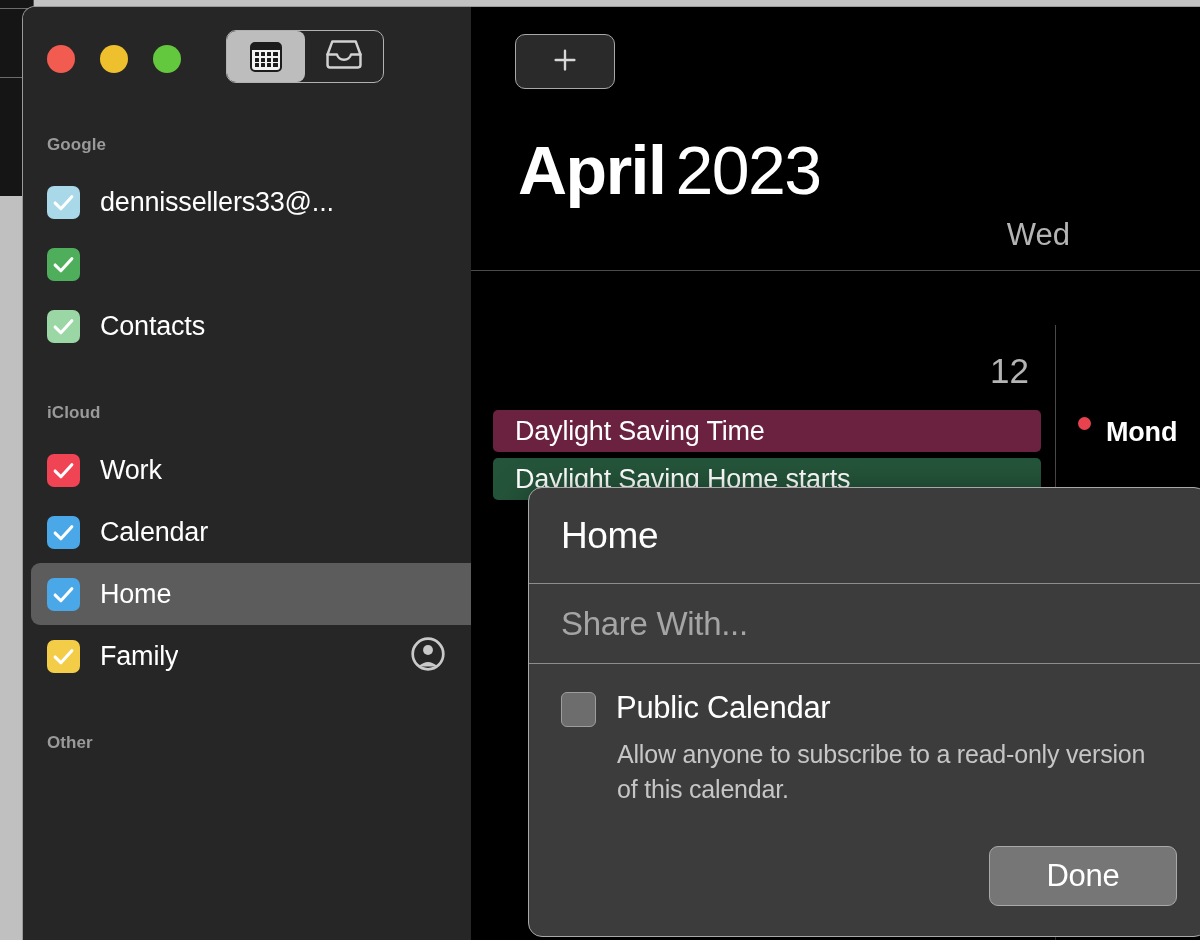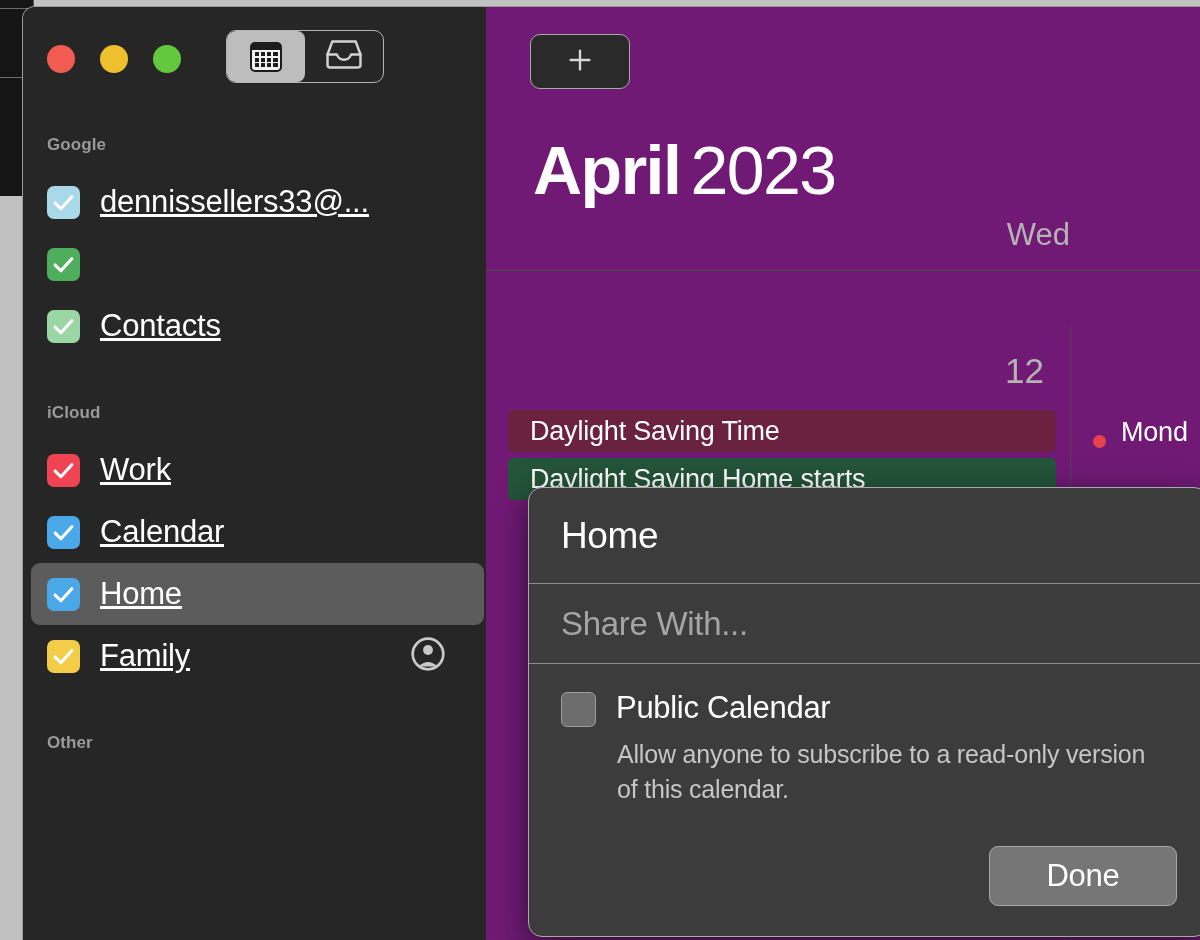--- a/index.html
+++ b/index.html
@@ -85,27 +85,27 @@
   }
   .cal-row.selected { background:#5c5c5c; }
 
   .checkbox {
     width:33px; height:33px; border-radius:7px; flex:none;
     display:flex; align-items:center; justify-content:center;
     margin-right:20px;
   }
   .checkbox svg { width:25px; height:25px; }
   .cal-label {
-    color:#ffffff; font-size:31px; letter-spacing:-0.2px;
-    white-space:nowrap; overflow:hidden;text-decoration:underline;
+    color:#ffffff; font-size:27px; letter-spacing:-0.2px;
+    white-space:nowrap; overflow:hidden;
   }
   .shared-icon { position:absolute; right:38px; top:50%; transform:translateY(-50%); }
 
   
-  #main { position:absolute; left:463px; top:0; right:0; height:100%; background:#701a75; }
+  #main { position:absolute; left:448px; top:0; right:0; height:100%; background:#000000; }
 
   #main-toolbar { height:100px; position:relative; }
   #add-button {
     position:absolute; left:44px; top:27px;
     width:100px; height:55px;
     border:1.5px solid #a8a8a8; border-radius:10px;
     background:#2a2a2a;
     display:flex; align-items:center; justify-content:center;
   }
   #add-button svg { width:30px; height:30px; }
@@ -134,22 +134,22 @@
     position:absolute; right:26px; top:26px;
     color:#b4b4b4; font-size:35px; font-weight:300;
   }
   .event-chip {
     position:absolute; left:22px; right:14px; height:42px;
     border-radius:5px; display:flex; align-items:center; padding-left:22px;
     color:#ffffff; font-size:27px; letter-spacing:-0.2px;
     white-space:nowrap; overflow:hidden;
   }
   .event-dot-row {
-    position:absolute; left:22px; right:0; display:flex; align-items:flex-end;
-    color:#ffffff; font-size:27px; letter-spacing:-0.2px; white-space:nowrap;
+    position:absolute; left:22px; right:0; display:flex; align-items:flex-start;
+    color:#ffffff; font-size:27px; letter-spacing:-0.2px; white-space:nowrap;font-weight:bold;
   }
   .event-dot { width:13px; height:13px; border-radius:50%; margin-right:15px; flex:none; }
 
   
   #popover {
     position:absolute; left:505px; top:480px; width:680px; height:450px;
     background:#3c3c3c;
     border:1.5px solid #a9a9a9;
     border-radius:14px;
     box-shadow:0 10px 34px rgba(0,0,0,0.55);

